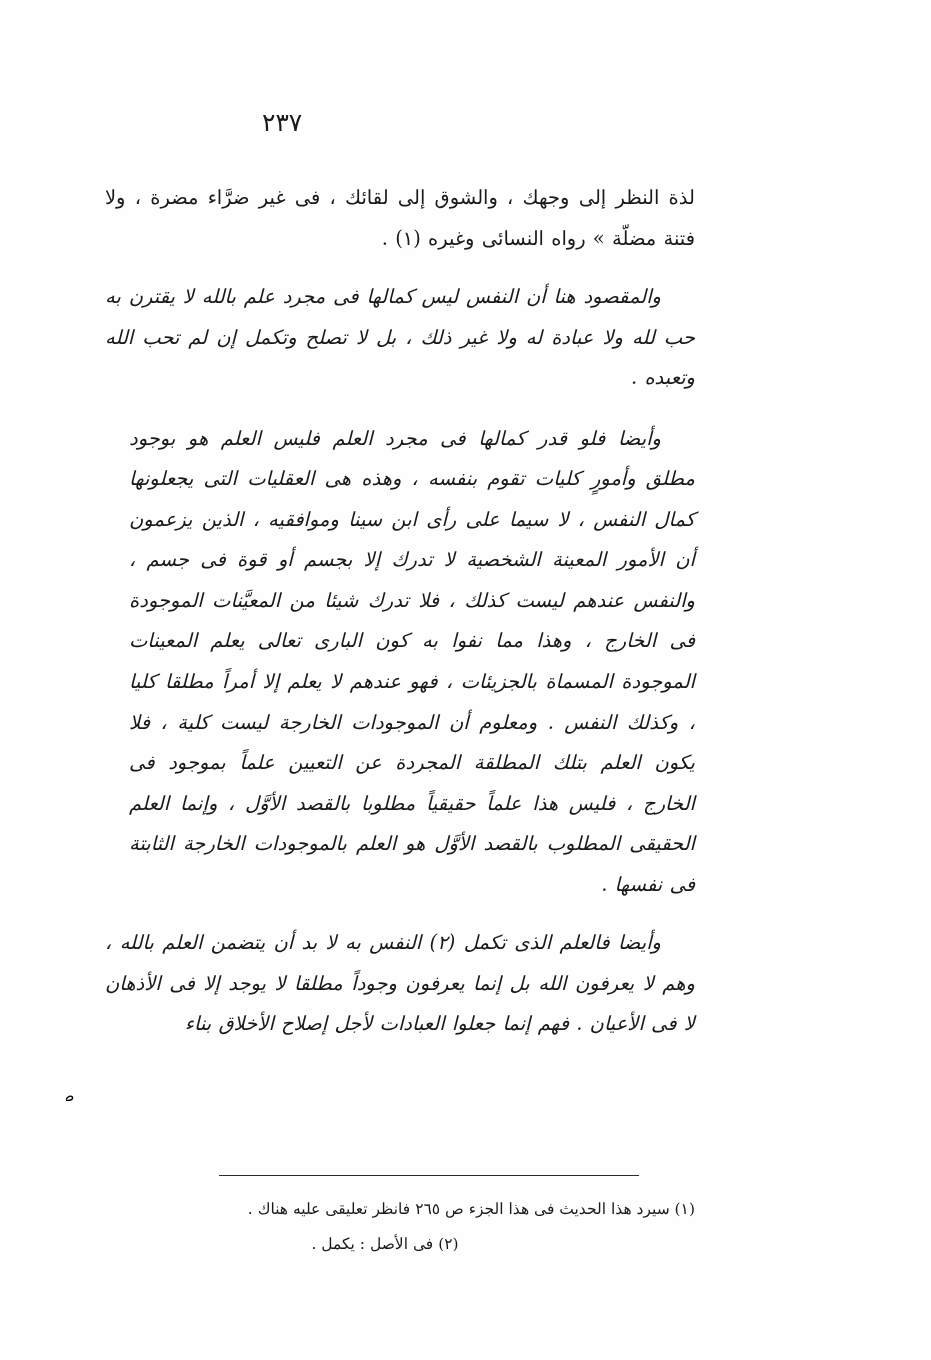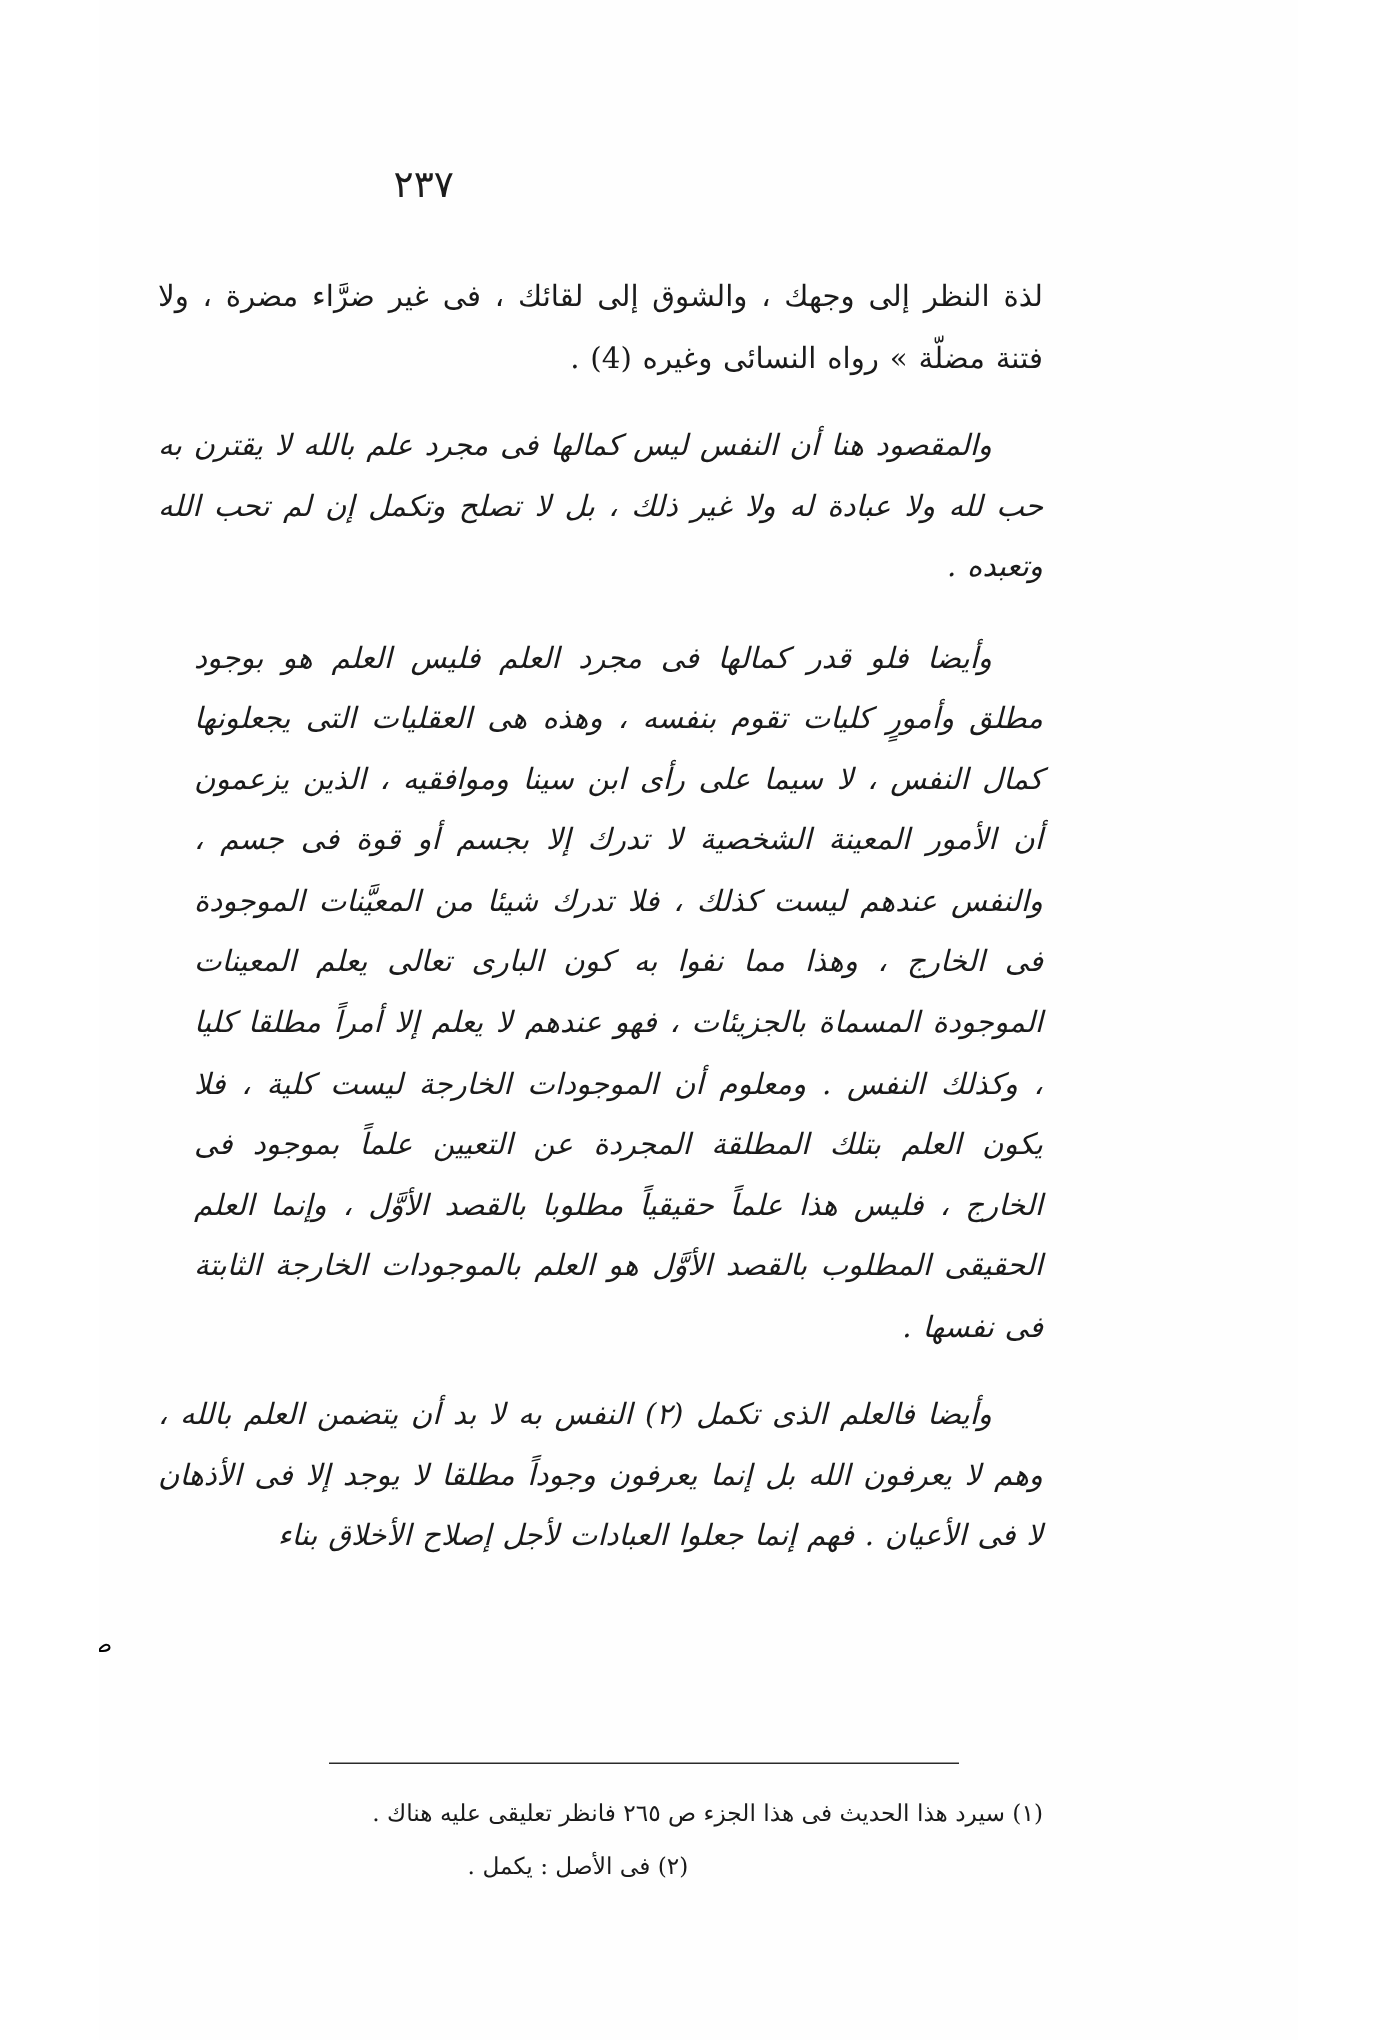--- a/index.html
+++ b/index.html
@@ -91,21 +91,21 @@
   }
 </style>
 </head>
 <body>
 
 <div class="page">
 
   <div class="page-number">٢٣٧</div>
 
   <div class="body-block">
-    <p class="para p1">لذة النظر إلى وجهك ، والشوق إلى لقائك ، فى غير ضرَّاء مضرة ، ولا فتنة مضلّة » رواه النسائى وغيره (4) .</p>
+    <p class="para p1">لذة النظر إلى وجهك ، والشوق إلى لقائك ، فى غير ضرَّاء مضرة ، ولا فتنة مضلّة » رواه النسائى وغيره (١) .</p>
     <p class="para p2 indent">والمقصود هنا أن النفس ليس كمالها فى مجرد علم بالله لا يقترن به حب لله ولا عبادة له ولا غير ذلك ، بل لا تصلح وتكمل إن لم تحب الله وتعبده .</p>
     <p class="para p3 indent">وأيضا فلو قدر كمالها فى مجرد العلم فليس العلم هو بوجود مطلق وأمورٍ كليات تقوم بنفسه ، وهذه هى العقليات التى يجعلونها كمال النفس ، لا سيما على رأى ابن سينا وموافقيه ، الذين يزعمون أن الأمور المعينة الشخصية لا تدرك إلا بجسم أو قوة فى جسم ، والنفس عندهم ليست كذلك ، فلا تدرك شيئا من المعيَّنات الموجودة فى الخارج ، وهذا مما نفوا به كون البارى تعالى يعلم المعينات الموجودة المسماة بالجزيئات ، فهو عندهم لا يعلم إلا أمراً مطلقا كليا ، وكذلك النفس . ومعلوم أن الموجودات الخارجة ليست كلية ، فلا يكون العلم بتلك المطلقة المجردة عن التعيين علماً بموجود فى الخارج ، فليس هذا علماً حقيقياً مطلوبا بالقصد الأوَّل ، وإنما العلم الحقيقى المطلوب بالقصد الأوَّل هو العلم بالموجودات الخارجة الثابتة فى نفسها .</p>
     <p class="para p4 indent">وأيضا فالعلم الذى تكمل (٢) النفس به لا بد أن يتضمن العلم بالله ، وهم لا يعرفون الله بل إنما يعرفون وجوداً مطلقا لا يوجد إلا فى الأذهان لا فى الأعيان . فهم إنما جعلوا العبادات لأجل إصلاح الأخلاق بناء</p>
   </div>
 
   <div class="sidenote">ص ١٧٨ /</div>
 
   <div class="footnote-rule"></div>
 
   <div class="footnotes">

